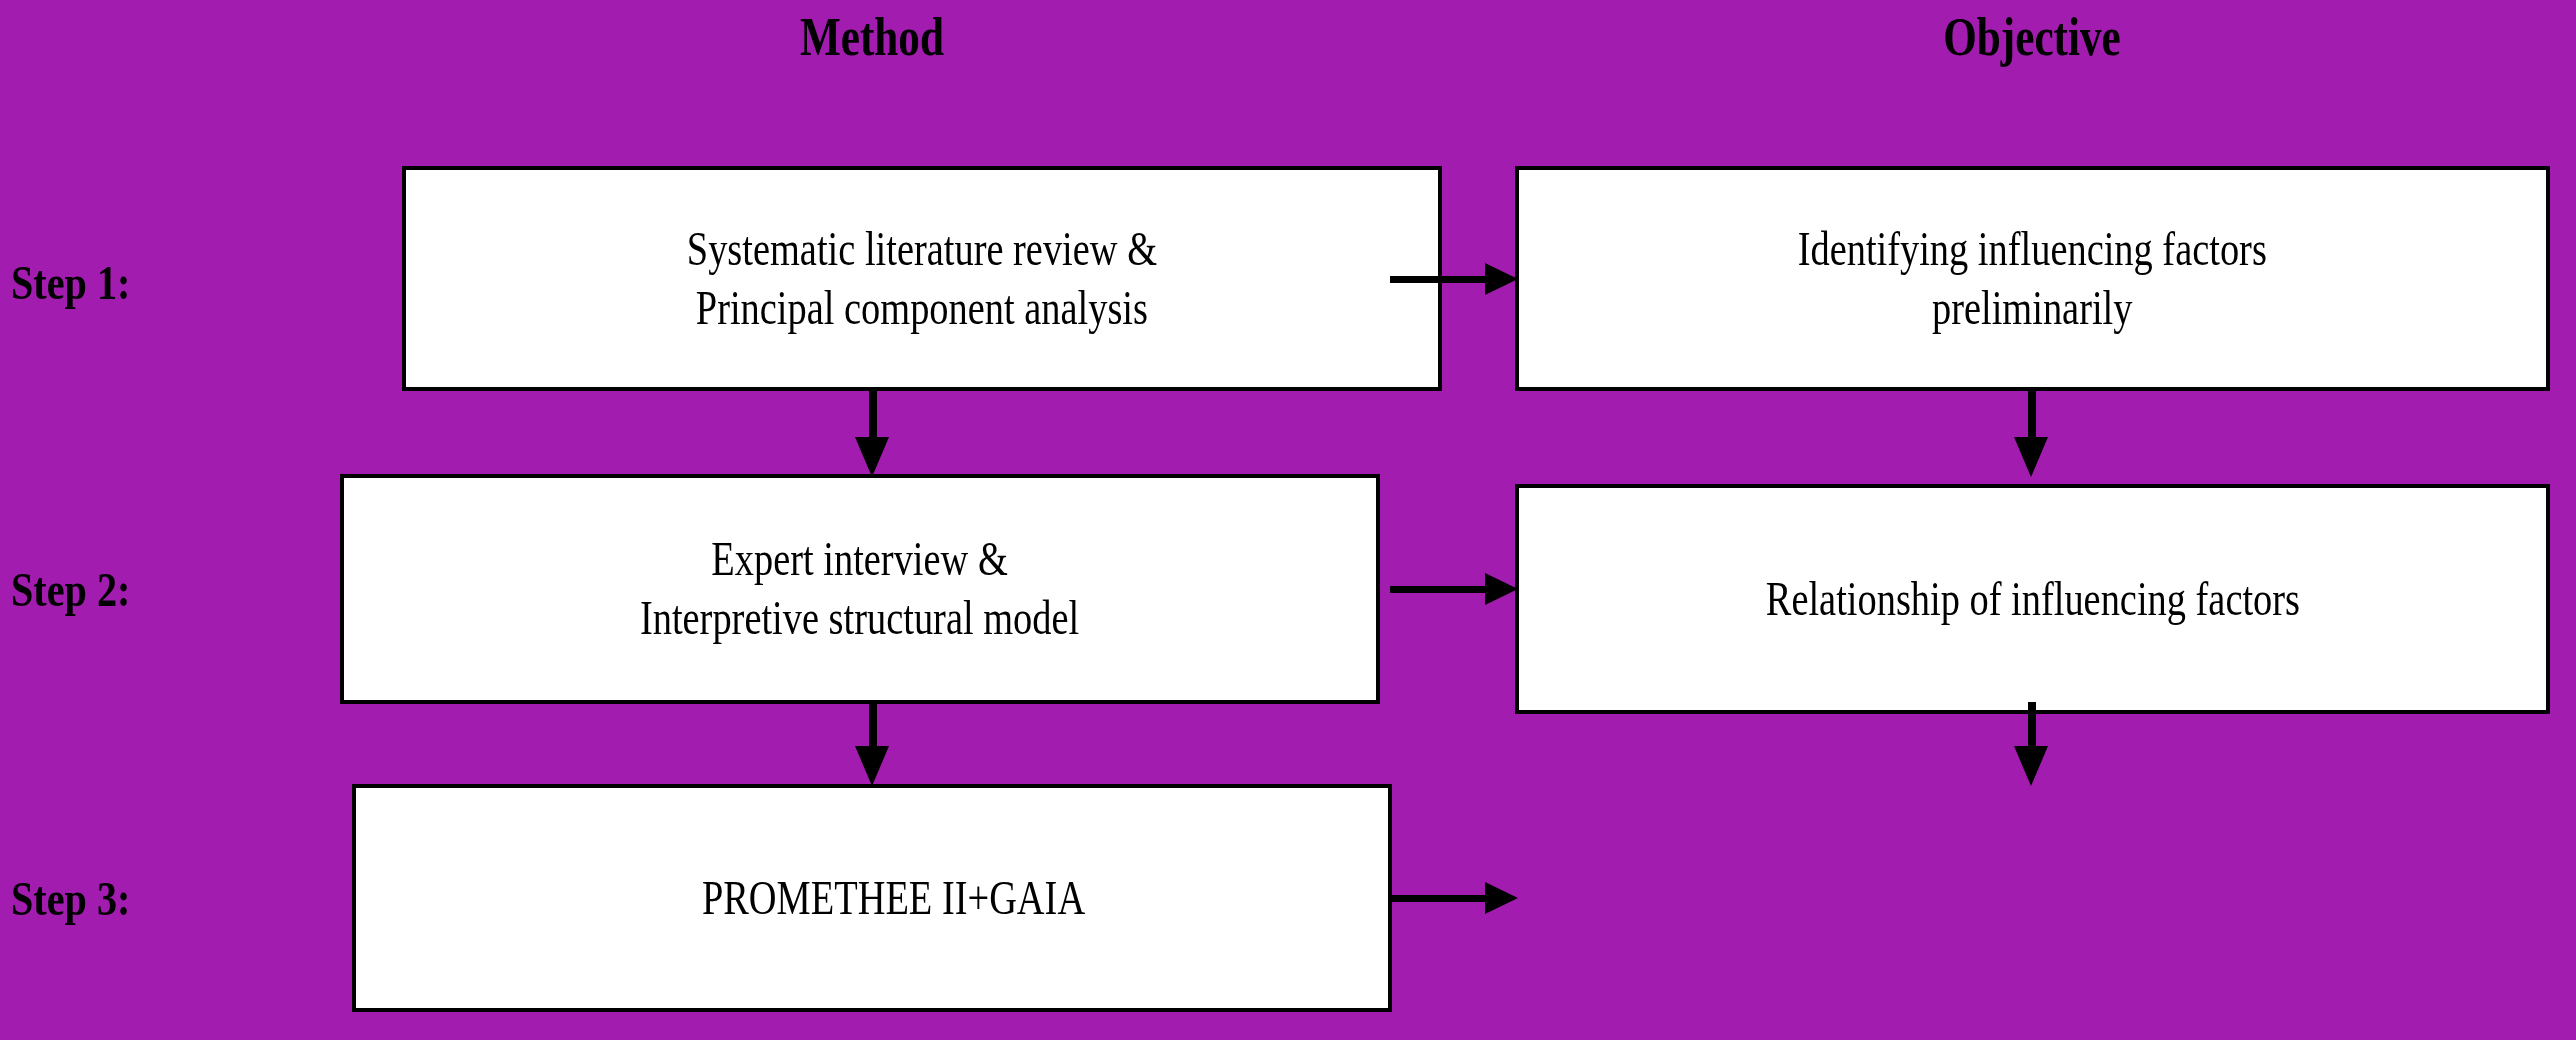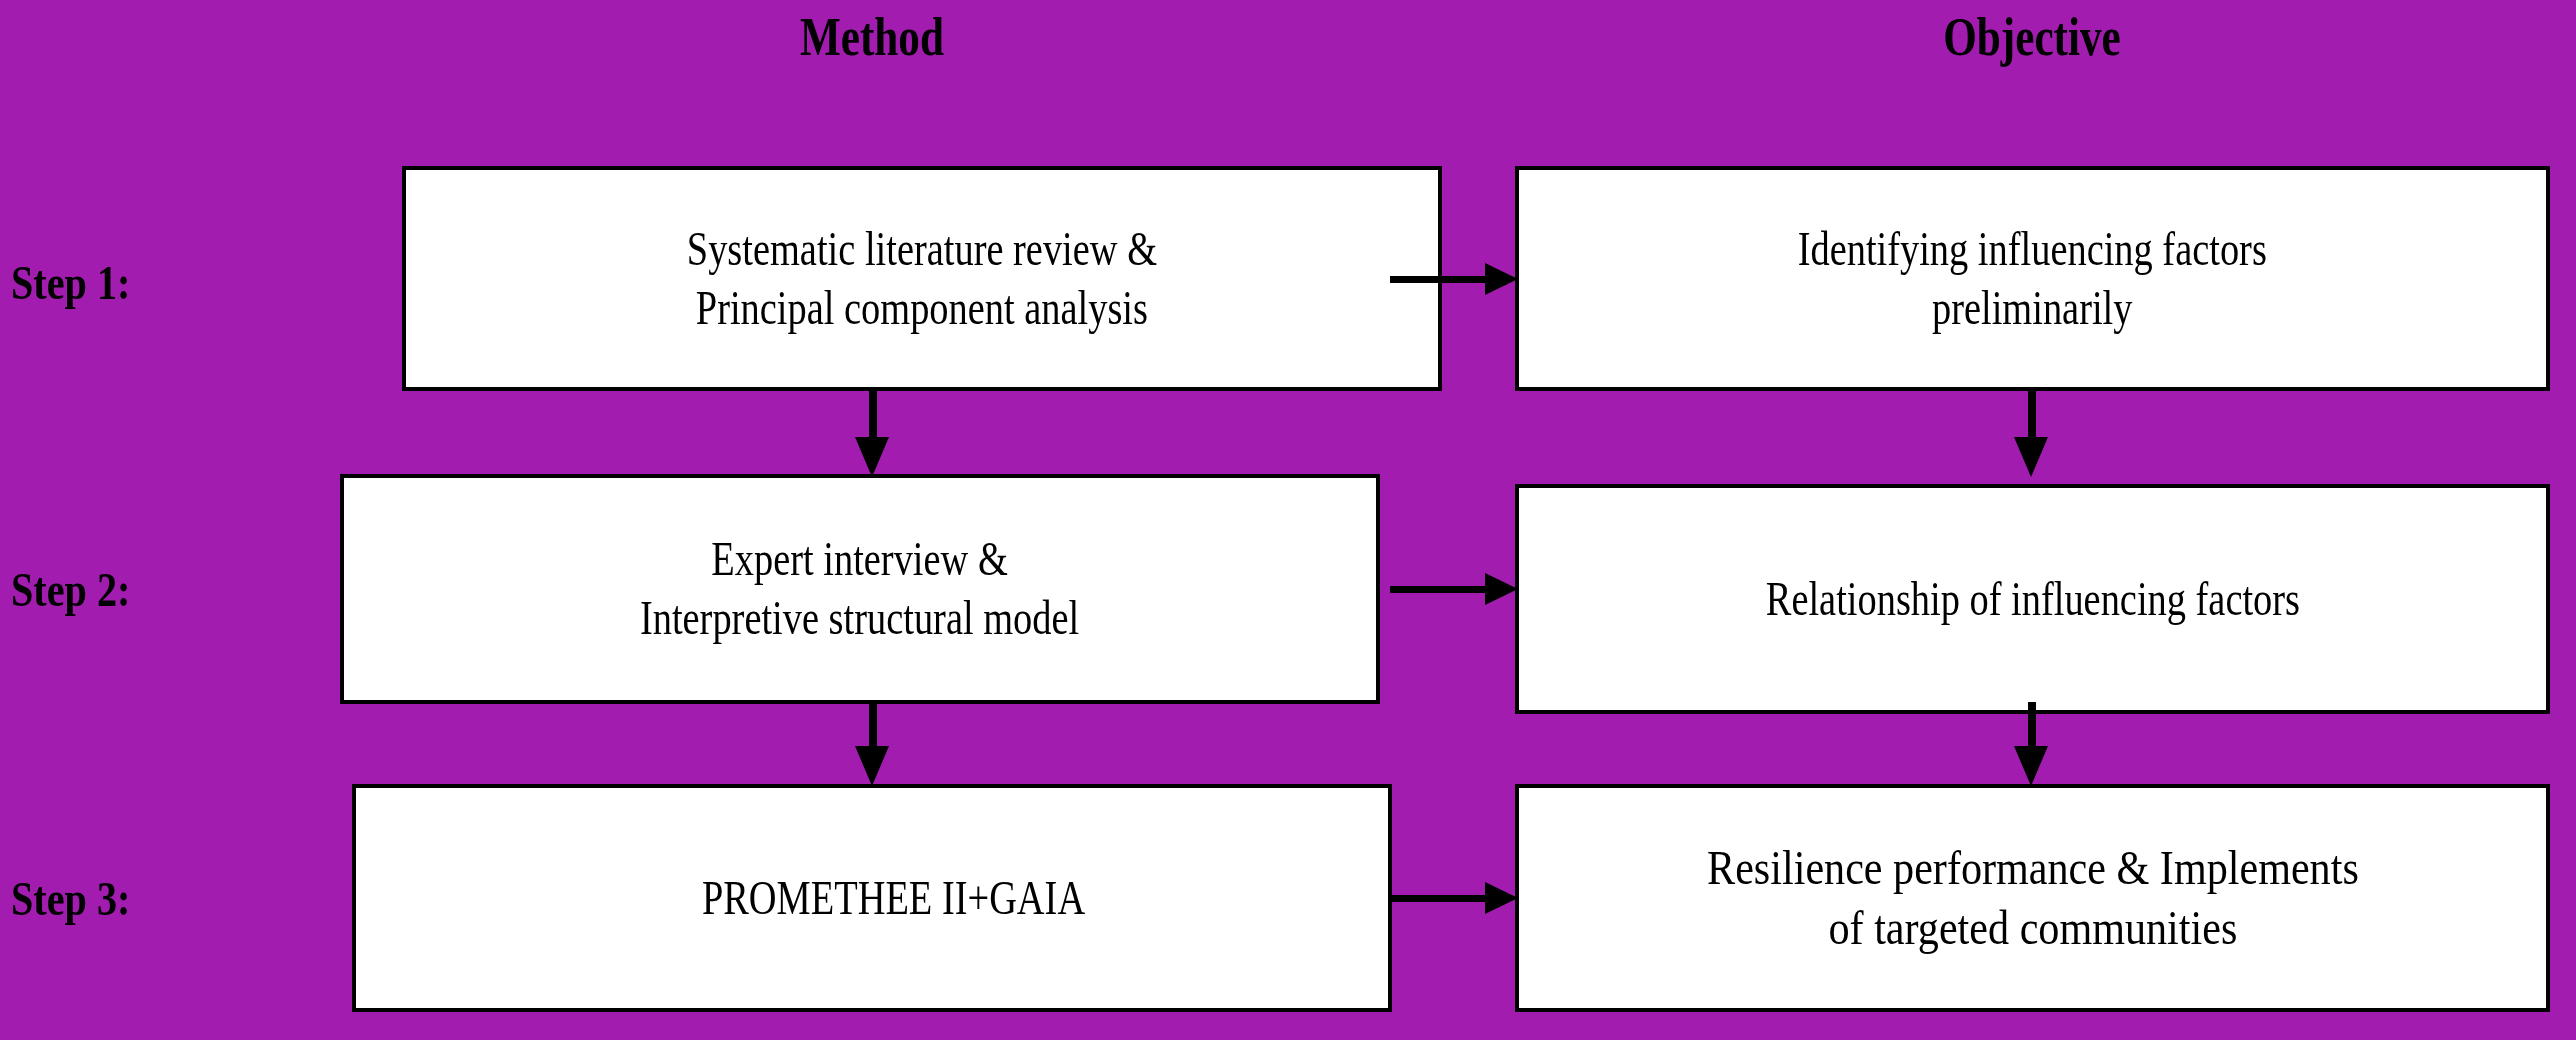--- a/index.html
+++ b/index.html
@@ -179,26 +179,20 @@
       <span class="ln">Relationship of influencing factors</span>
     </div>
   </div>
 
   <div class="flow-box" id="box-method-3">
     <div class="box-text">
       <span class="ln">PROMETHEE II+GAIA</span>
     </div>
   </div>
 
-  <div class="flow-box" id="box-objective-3">
-    <div class="box-text">
-      <span class="ln">Resilience performance &amp; Implements</span>
-      <span class="ln">of targeted communities</span>
-    </div>
-  </div>
 
   <div class="arrow-h" id="arrow-h-1">
     <div class="shaft"></div>
     <div class="head"></div>
   </div>
   <div class="arrow-h" id="arrow-h-2">
     <div class="shaft"></div>
     <div class="head"></div>
   </div>
   <div class="arrow-h" id="arrow-h-3">

